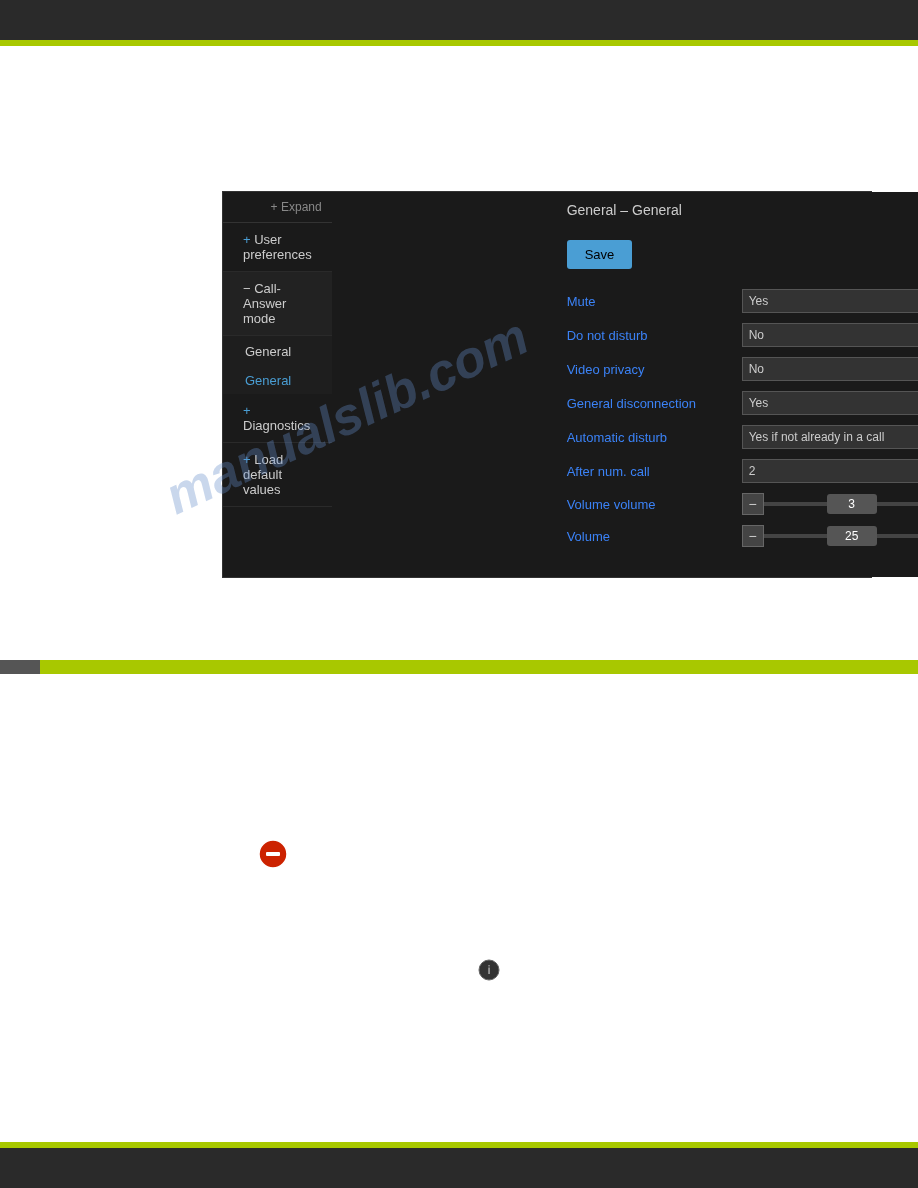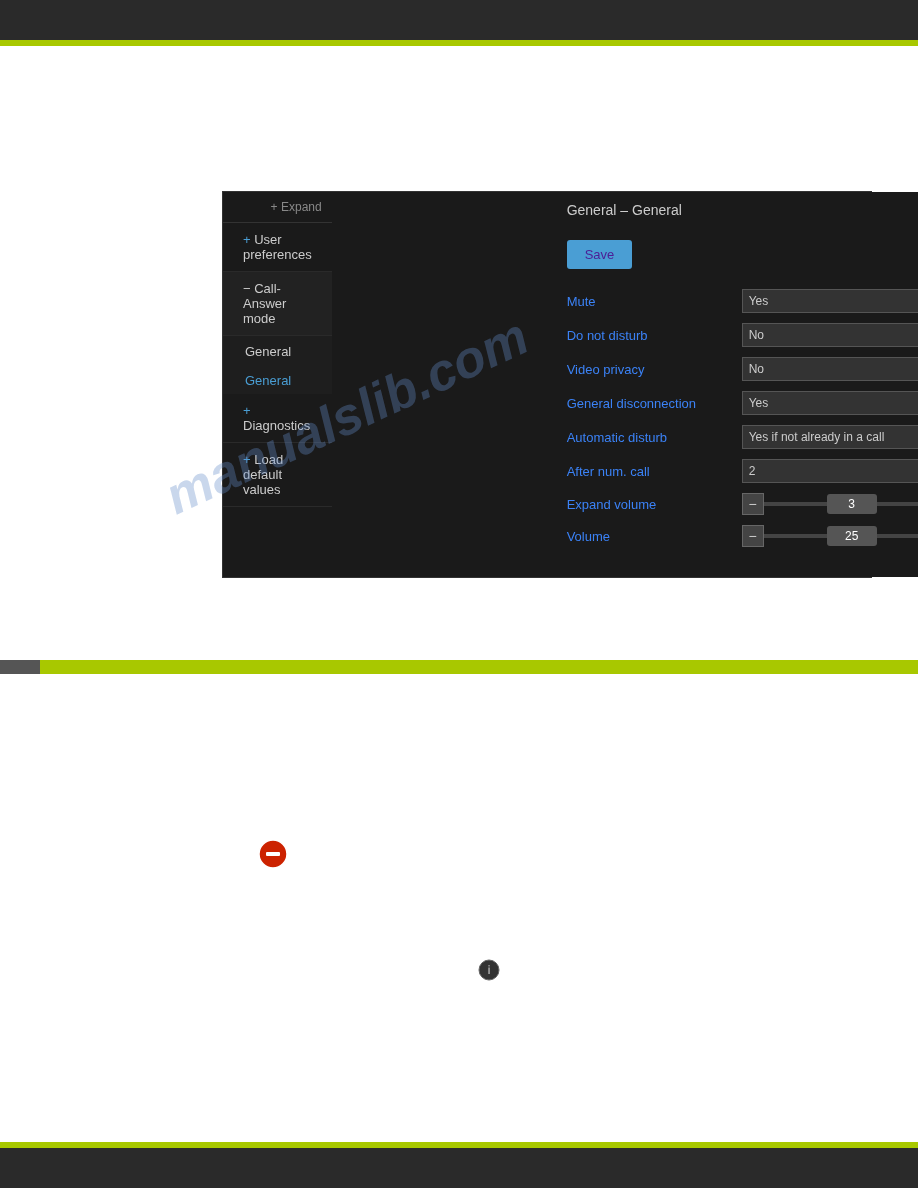--- a/index.html
+++ b/index.html
@@ -137,21 +137,21 @@
 
     .main-title {
       color: #ccc;
       font-size: 14px;
       margin-bottom: 14px;
       padding-bottom: 8px;
     }
 
     .save-btn {
       background: #4a9ed4;
-      color: #4c1d95;
+      color: #000000;
       border: none;
       padding: 7px 18px;
       font-size: 13px;
       cursor: pointer;
       border-radius: 3px;
       margin-bottom: 20px;
     }
 
     .form-row {
       display: flex;
@@ -374,21 +374,21 @@
         </div>
 
         
         <div class="form-row">
           <div class="form-label">After num. call</div>
           <input class="form-input" type="text" value="2" style="">
         </div>
 
         
         <div class="form-row">
-          <div class="form-label">Expand volume</div>
+          <div class="form-label">Volume volume</div>
           <div class="slider-row" style="width:220px; display:flex; align-items:center;">
             <button class="slider-btn">−</button>
             <div style="flex:1; background:#444; height:4px;"></div>
             <div class="slider-value">3</div>
             <div style="flex:1; background:#444; height:4px;"></div>
             <button class="slider-btn">+</button>
           </div>
         </div>
 
         

